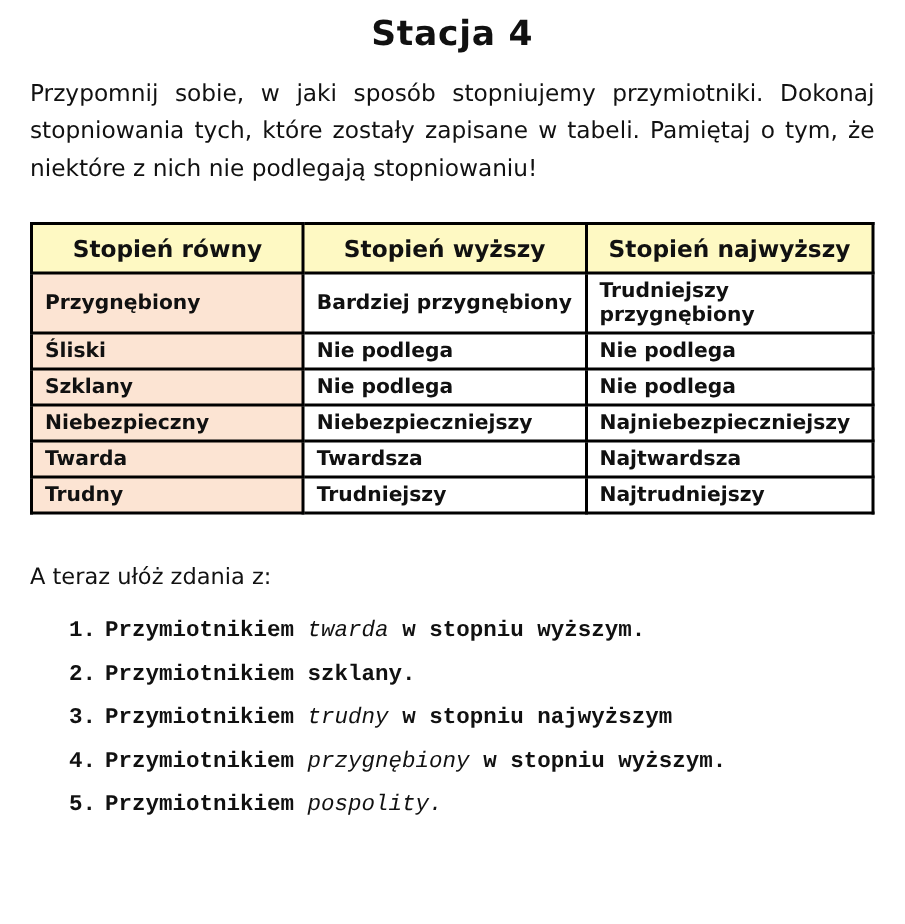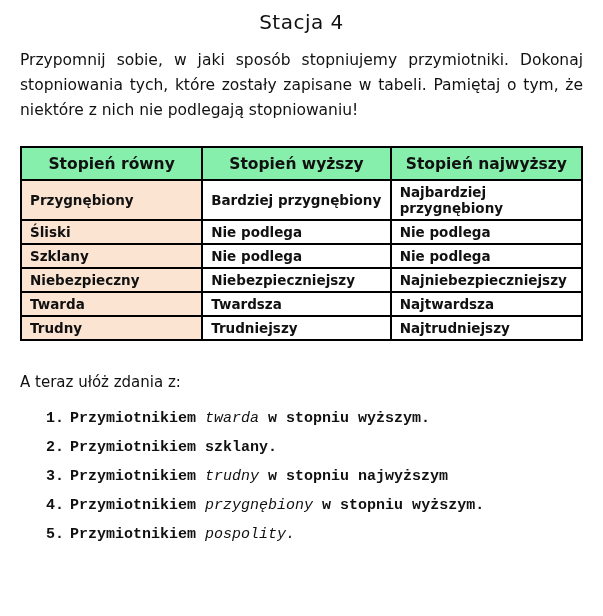--- a/index.html
+++ b/index.html
@@ -7,22 +7,22 @@
     width: 603px; height: 616px;
     background: #ffffff;
     font-family: "DejaVu Sans", sans-serif;
     color: #111111;
     overflow: hidden;
   }
   .page { padding: 8px 20px 0 20px; }
 
   .title {
     text-align: center;
-    font-size: 20px;
-    font-weight: normal;
+    font-size: 23px;
+    font-weight: bold;
     letter-spacing: 0.5px;
     margin-top: 2px;
     margin-bottom: 14px;
   }
 
   .intro {
     font-size: 15.5px;
     line-height: 1.6;
     text-align: justify;
     margin-bottom: 24px;
@@ -33,21 +33,21 @@
     border-collapse: collapse;
     table-layout: fixed;
   }
   table.grading th, table.grading td {
     border: 2px solid #000000;
   }
   table.grading col.c1 { width: 32.3%; }
   table.grading col.c2 { width: 33.6%; }
   table.grading col.c3 { width: 34.1%; }
   table.grading th {
-    background: #86efac;
+    background: #fef9c3;
     font-size: 15.5px;
     font-weight: bold;
     text-align: center;
     height: 33px;
     padding: 2px 4px;
   }
   table.grading td {
     font-size: 13.5px;
     font-weight: bold;
     padding: 3px 6px 3px 8px;
@@ -102,21 +102,21 @@
       <tr>
         <th>Stopień równy</th>
         <th>Stopień wyższy</th>
         <th>Stopień najwyższy</th>
       </tr>
     </thead>
     <tbody>
       <tr>
         <td>Przygnębiony</td>
         <td>Bardziej przygnębiony</td>
-        <td>Najbardziej przygnębiony</td>
+        <td>Trudniejszy przygnębiony</td>
       </tr>
       <tr>
         <td>Śliski</td>
         <td>Nie podlega</td>
         <td>Nie podlega</td>
       </tr>
       <tr>
         <td>Szklany</td>
         <td>Nie podlega</td>
         <td>Nie podlega</td>

